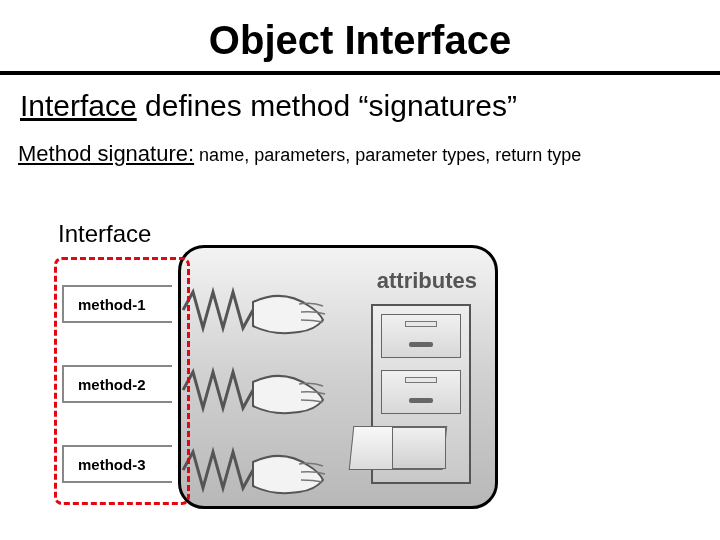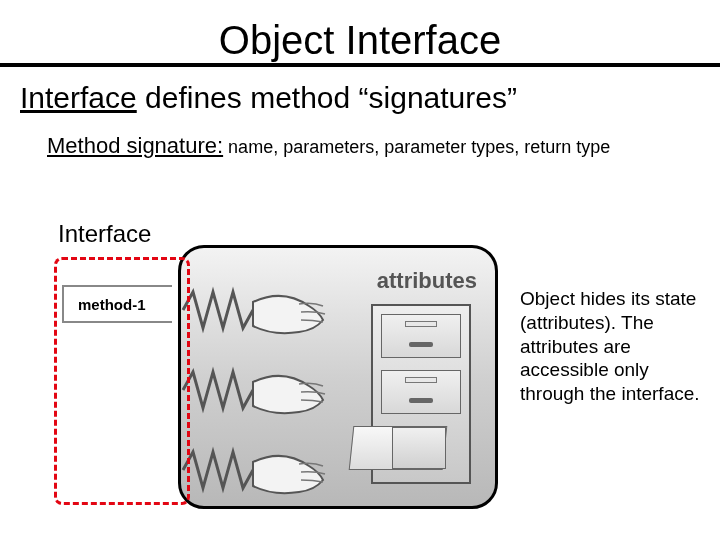--- a/index.html
+++ b/index.html
@@ -9,37 +9,37 @@
     background: #fff;
     font-family: Arial, Helvetica, sans-serif;
     color: #000;
     position: relative;
     overflow: hidden;
   }
   .title {
     text-align: center;
     font-family: "Comic Sans MS", "Comic Sans", cursive, sans-serif;
     font-size: 40px;
-    font-weight: 400;
+    font-weight: 700;
     padding-top: 18px;
+    padding-bottom: 8px;
   }
   .hr {
     height: 4px;
     background: #000;
     width: 100%;
   }
   .line1 {
     font-size: 30px;
     padding: 14px 0 0 20px;
   }
   .line1 .u { text-decoration: underline; }
   .line2 {
     font-size: 22px;
     padding: 18px 0 0 18px;
-    margin-left: 29px;
   }
   .line2 .u { text-decoration: underline; }
   .line2 .sub { font-size: 18px; }
 
   
   .stage {
     position: absolute;
     left: 18px;
     top: 205px;
     width: 684px;
@@ -189,20 +189,22 @@
   <span class="u">Method signature:</span><span class="sub"> name, parameters, parameter types, return type</span>
 </p>
 
 <div class="stage">
 
   <div class="intf-label">Interface</div>
 
   <div class="intf-box"></div>
 
   <div class="method-slot m1">method-1</div>
+  <div class="method-slot m2">method-2</div>
+  <div class="method-slot m3">method-3</div>
 
   <div class="object">
     <div class="attrs">attributes</div>
 
     <div class="reach r1">
       <svg viewBox="0 0 200 56" width="200" height="56">
         <polyline points="2,28 12,10 22,46 32,10 42,46 52,10 62,46 72,28" fill="none" stroke="#555" stroke-width="3"></polyline>
         <path d="M72 20 q30 -14 56 4 q10 6 14 14 q-8 10 -24 12 q-26 4 -46 -6 z" fill="#f3f3f3" stroke="#555" stroke-width="2"></path>
         <path d="M118 22 q14 -2 24 2 M120 30 q14 -1 24 2 M120 38 q12 0 22 2" fill="none" stroke="#777" stroke-width="1.5"></path>
       </svg>
@@ -235,14 +237,13 @@
         <div class="d3-open">
             <div class="front">
               <div class="slot" style="top:8px"></div>
               <div class="handle" style="bottom:8px"></div>
             </div>
           </div>
       </div>
     </div>
   </div>
 
-  <div class="explain">Object hides its state (attributes). The attributes are accessible only through the interface.</div>
 </div>
 
 </body></html>

